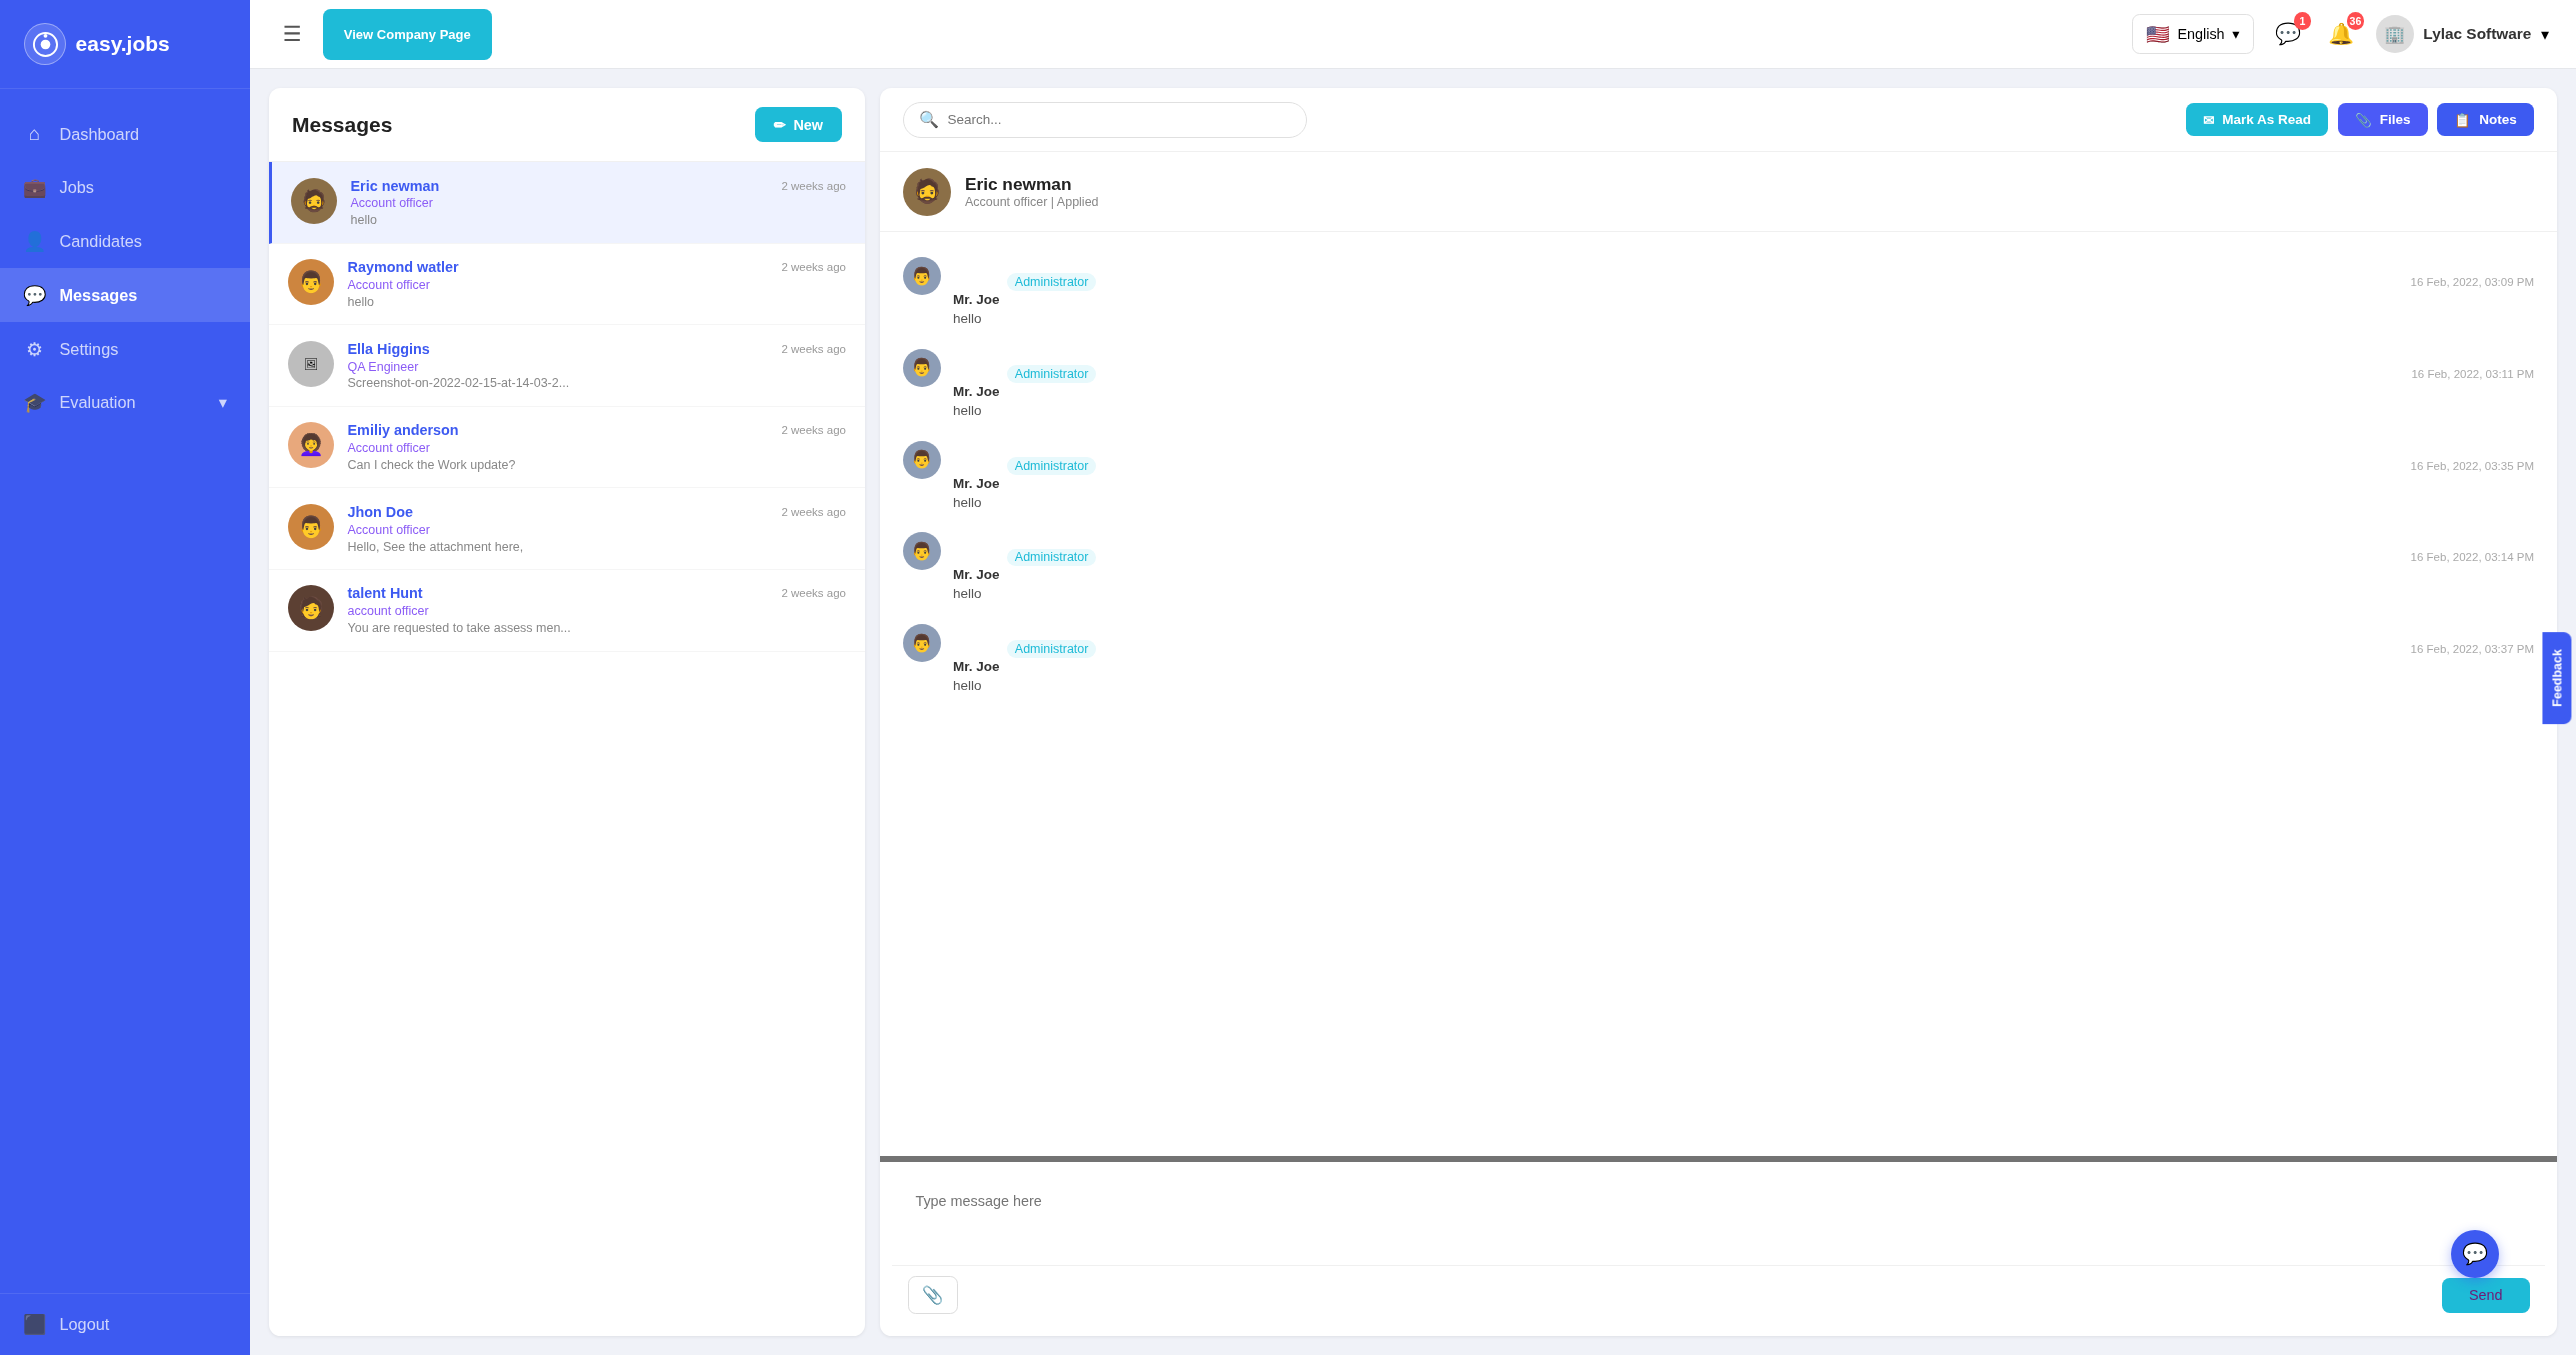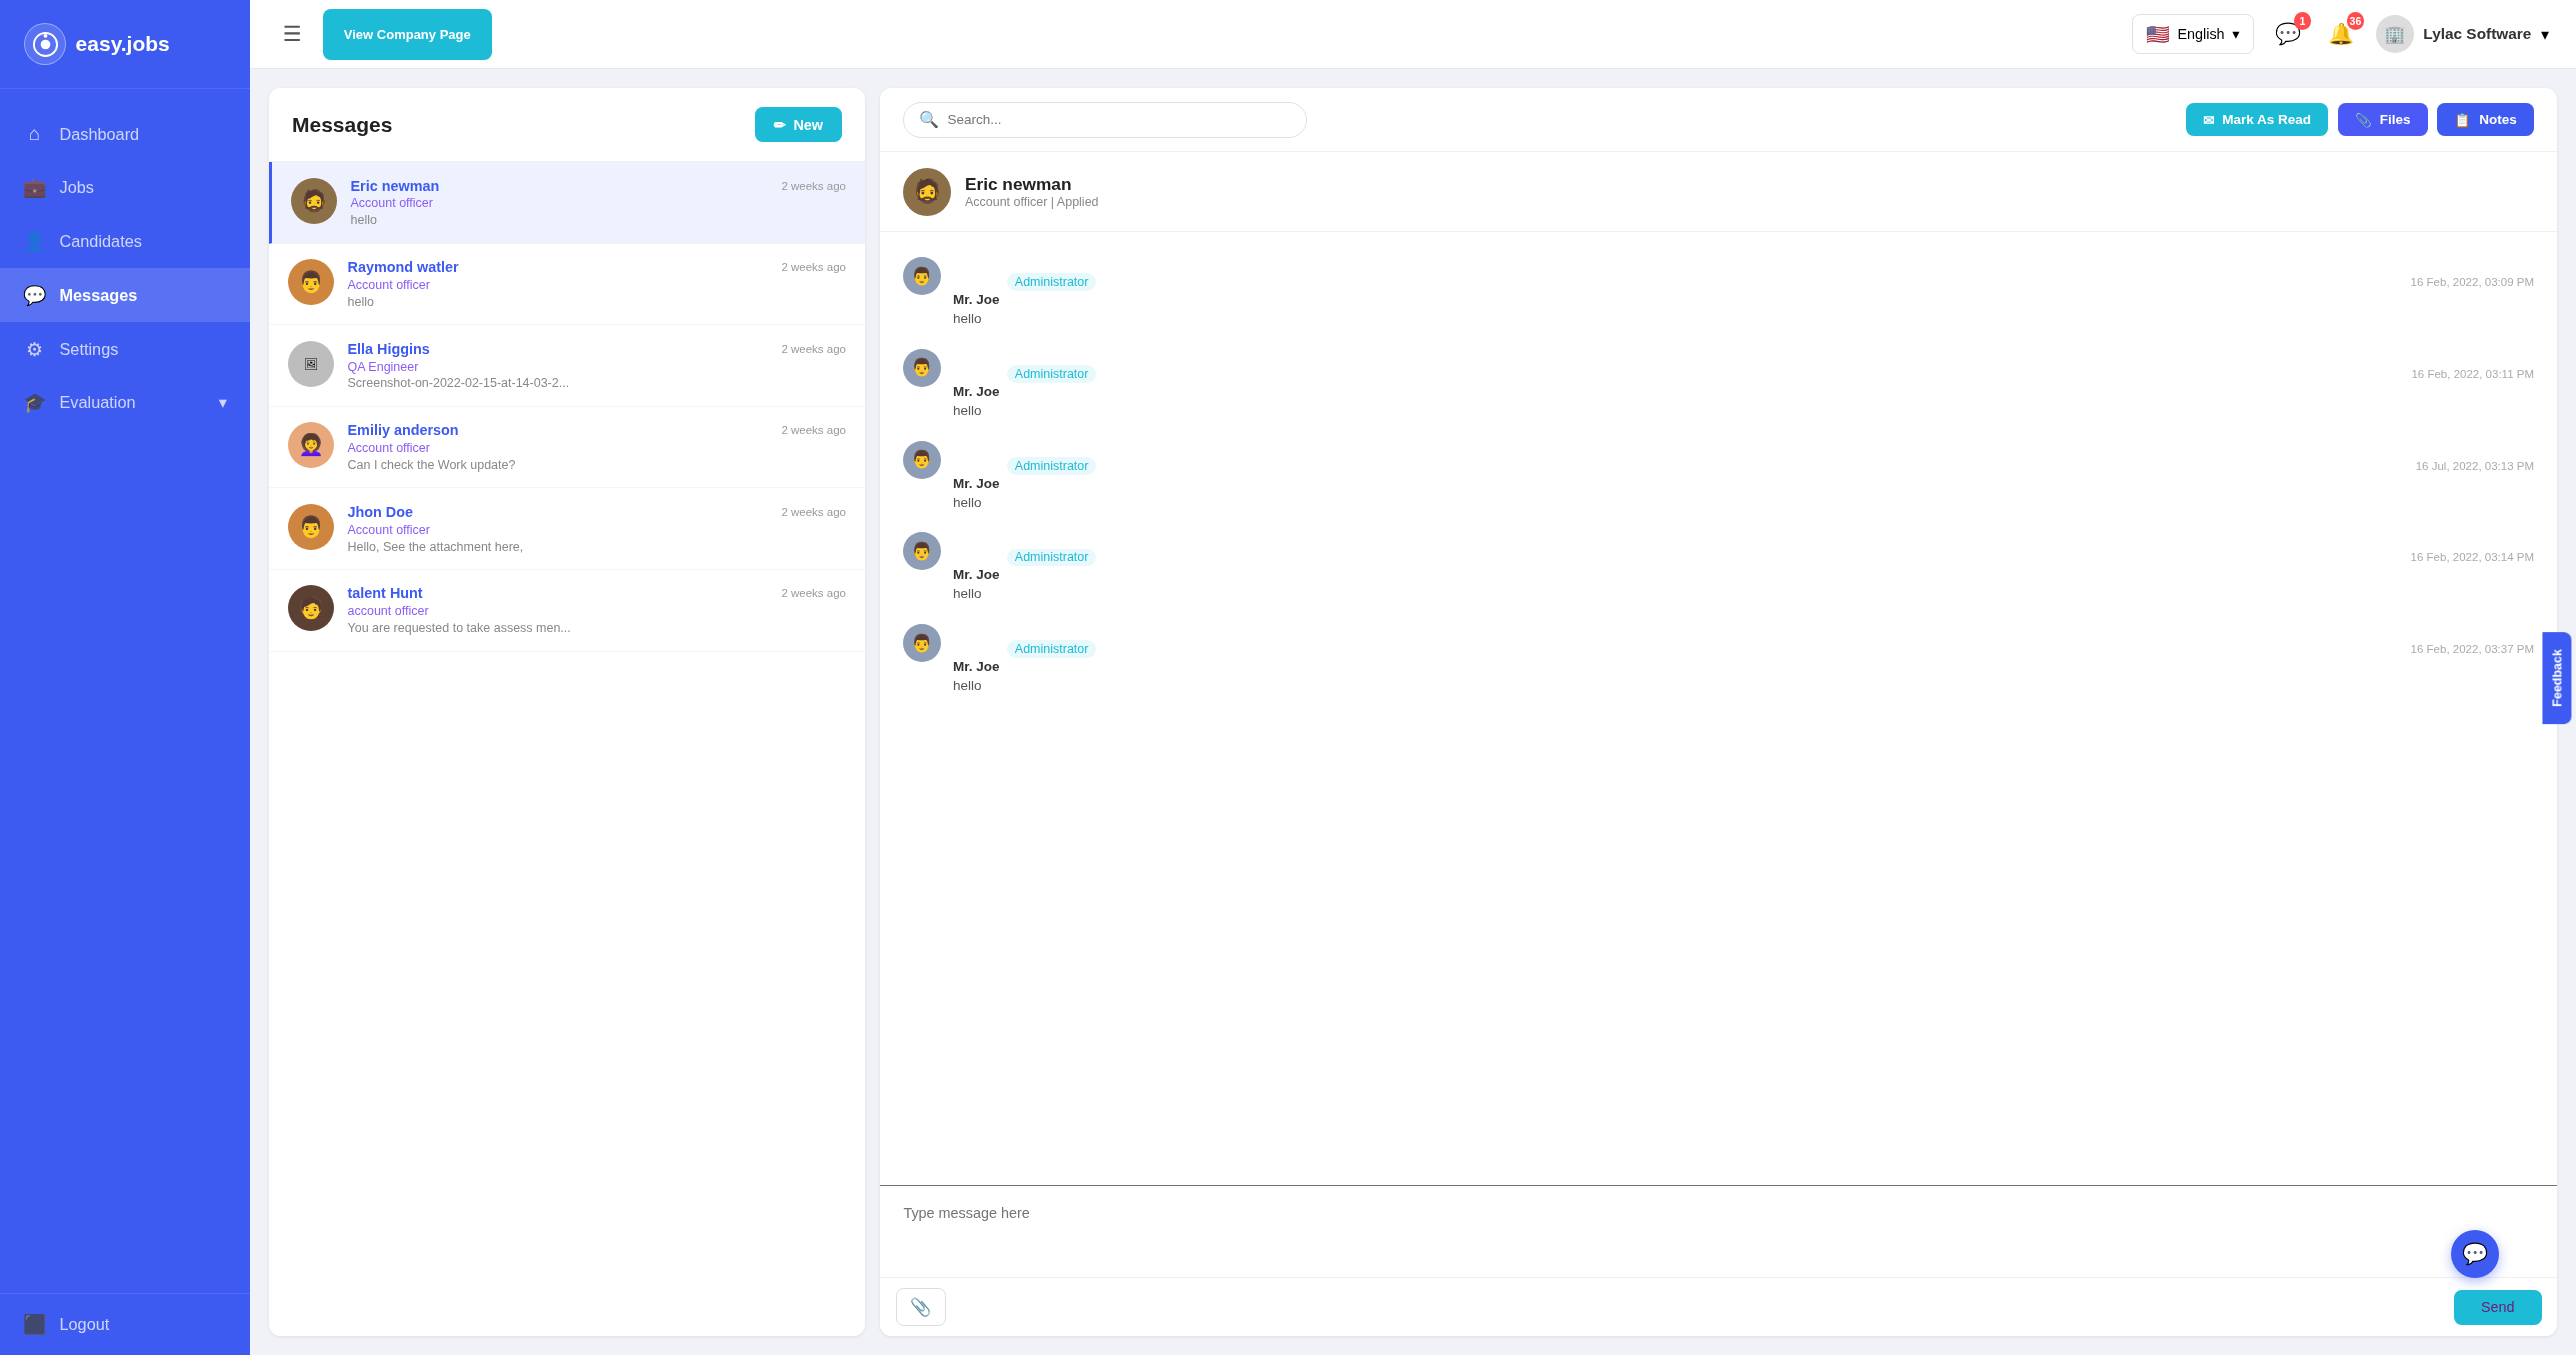--- a/index.html
+++ b/index.html
@@ -257,22 +257,22 @@
     }
     .chat-msg-body { flex: 1; }
     .chat-msg-header { display: flex; align-items: center; gap: 7.7px; margin-bottom: 3.8px; }
     .chat-msg-name { font-size: 13.5px; font-weight: 700; color: #333; margin-top: 35px; }
     .chat-msg-role { font-size: 12.5px; color: #1ebbd7; background: #e8f9fc; padding: 1.9px 7.7px; border-radius: 9.6px; }
     .chat-msg-time { margin-left: auto; font-size: 11.5px; color: #aaa; }
     .chat-msg-text { font-size: 13.5px; color: #555; }
 
     
     .chat-input-area {
-      border-top: 1px solid #737373;
-      padding: 0;
+      border-top: 6px solid #737373;
+      padding: 12px;
     }
     .chat-input-box {
       width: 100%;
       border: none;
       outline: none;
       padding: 19px 23px;
       font-size: 14.4px;
       color: #aaa;
       resize: none;
       height: 87px;
@@ -544,21 +544,21 @@
               </div>
               <div class="chat-msg-text">hello</div>
             </div>
           </div>
           <div class="chat-msg">
             <div class="chat-msg-avatar av-joe">👨</div>
             <div class="chat-msg-body">
               <div class="chat-msg-header">
                 <span class="chat-msg-name">Mr. Joe</span>
                 <span class="chat-msg-role">Administrator</span>
-                <span class="chat-msg-time">16 Jul, 2022, 03:13 PM</span>
+                <span class="chat-msg-time">16 Feb, 2022, 03:35 PM</span>
               </div>
               <div class="chat-msg-text">hello</div>
             </div>
           </div>
           <div class="chat-msg">
             <div class="chat-msg-avatar av-joe">👨</div>
             <div class="chat-msg-body">
               <div class="chat-msg-header">
                 <span class="chat-msg-name">Mr. Joe</span>
                 <span class="chat-msg-role">Administrator</span>

